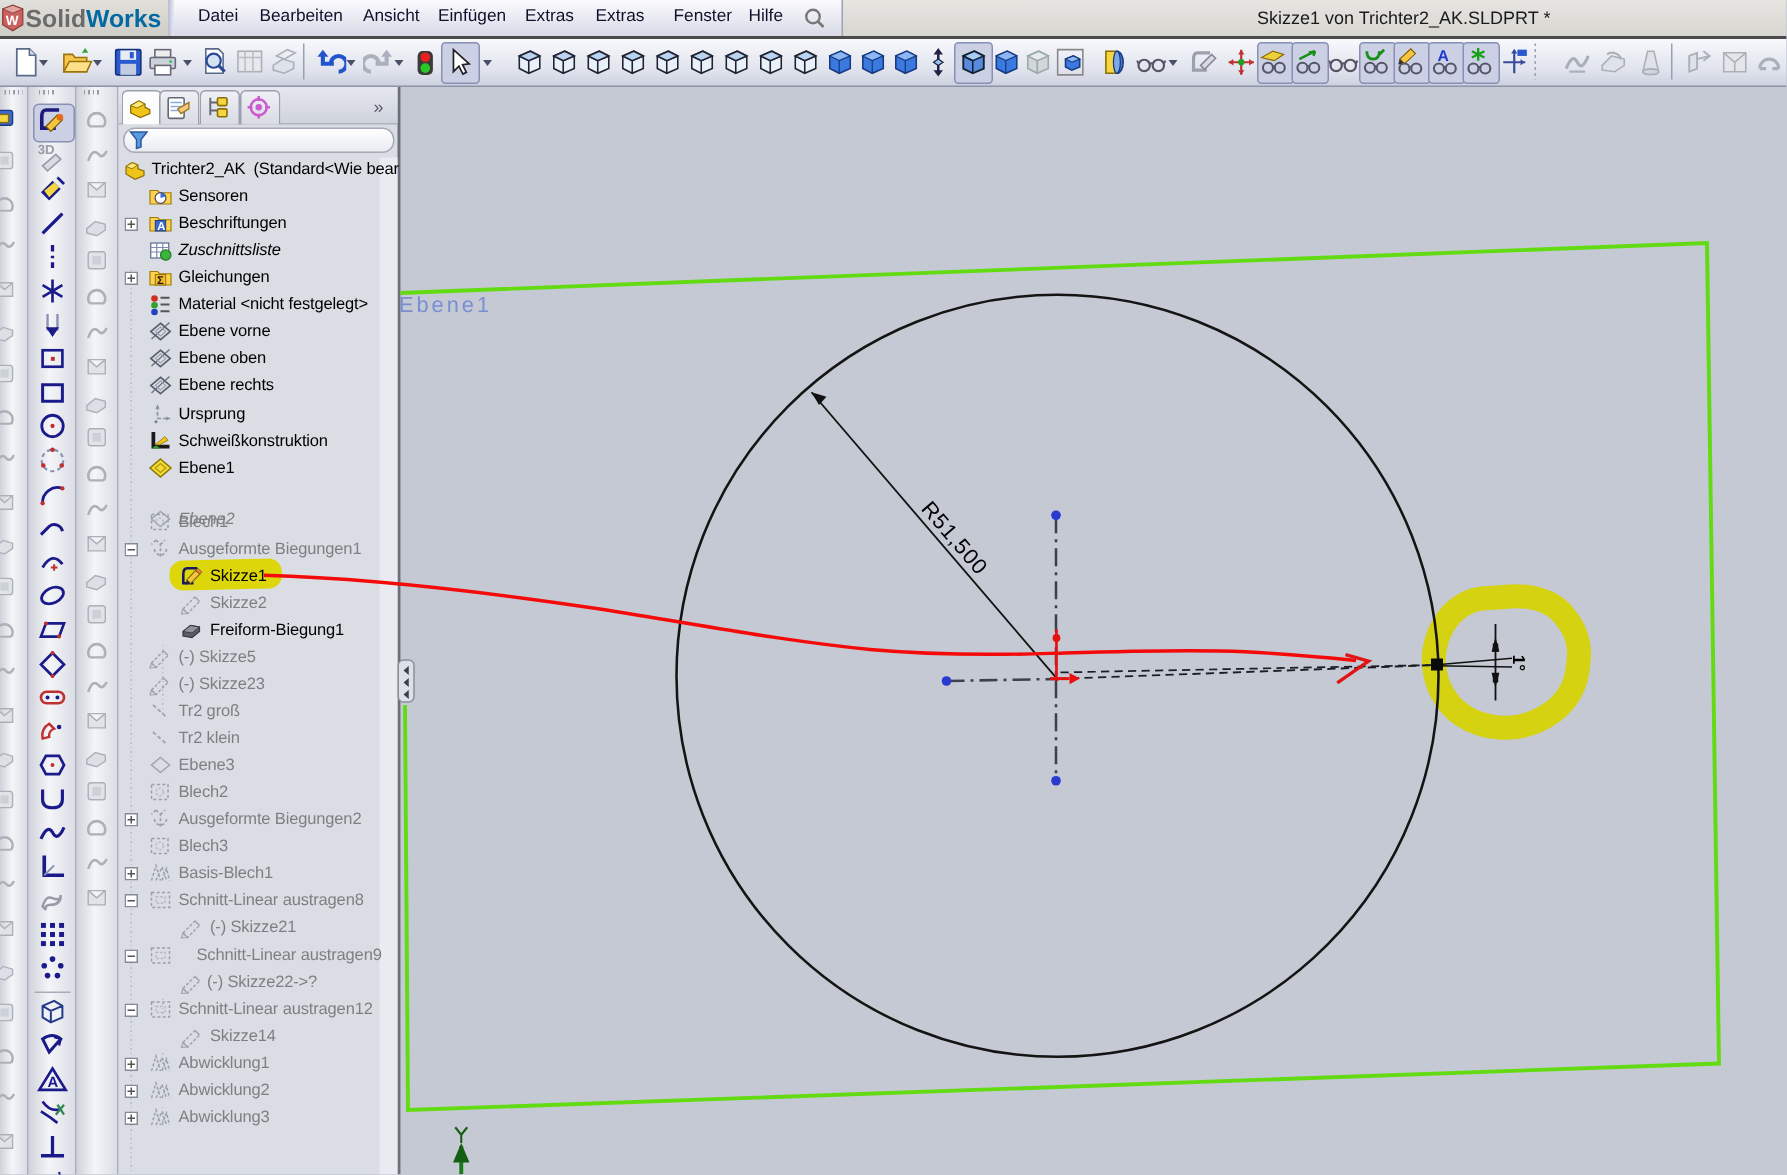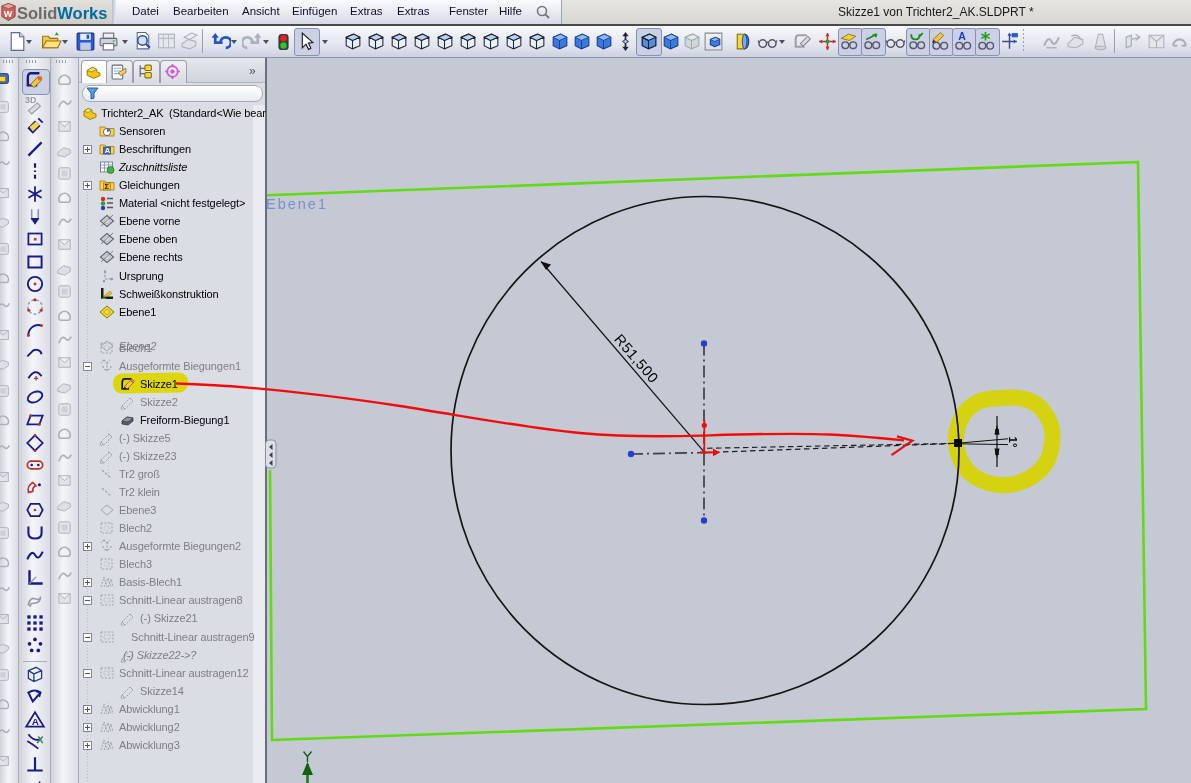--- a/index.html
+++ b/index.html
@@ -1143,21 +1143,21 @@
       </svg>
 <svg width="16" height="16" viewBox="0 0 16 16" style="position:absolute;left:20.0px;top:1px;">
         <use href="#tic-boxG"></use>
       </svg>
 <span class="g" style="position:absolute;left:52px;">Schnitt-Linear austragen9</span>
 </div>
 <div class="trow" style="left:0;top:587.5px;width:188px;">
 <svg width="16" height="16" viewBox="0 0 16 16" style="position:absolute;left:41.0px;top:1px;">
         <use href="#tic-pencilG"></use>
       </svg>
-<span class="g" style="position:absolute;left:44px;font-style:italic;">(-) Skizze22-&gt;?</span>
+<span class="g" style="position:absolute;left:59px;">(-) Skizze22-&gt;?</span>
 </div>
 <div class="trow" style="left:0;top:605.6px;width:188px;">
 <svg width="9" height="9" style="position:absolute;left:4px;top:5px;">
         <rect x="0.5" y="0.5" width="8" height="8" fill="#fff" stroke="#848b98"></rect>
         <line x1="2" y1="4.5" x2="7" y2="4.5" stroke="#555" stroke-width="1"></line>
       </svg>
 <svg width="16" height="16" viewBox="0 0 16 16" style="position:absolute;left:20.0px;top:1px;">
         <use href="#tic-boxG"></use>
       </svg>
 <span class="g" style="position:absolute;left:40.0px;">Schnitt-Linear austragen12</span>

